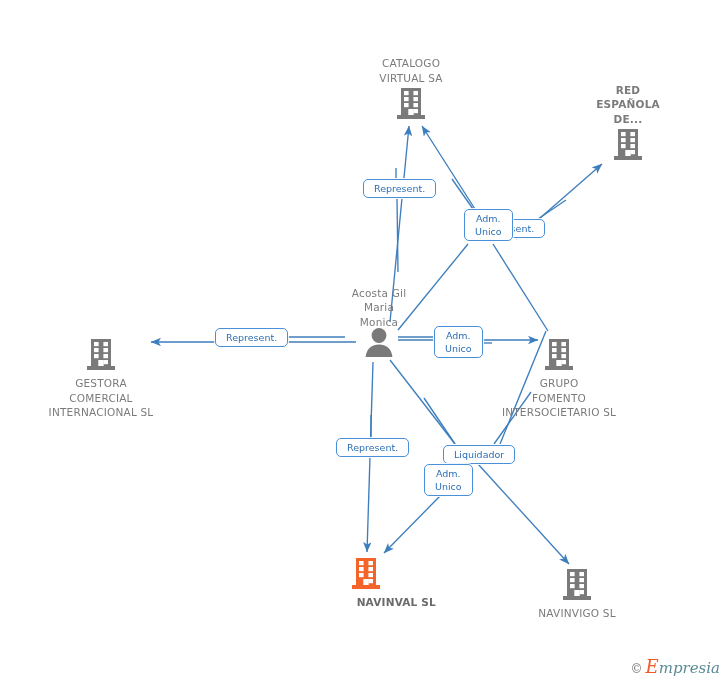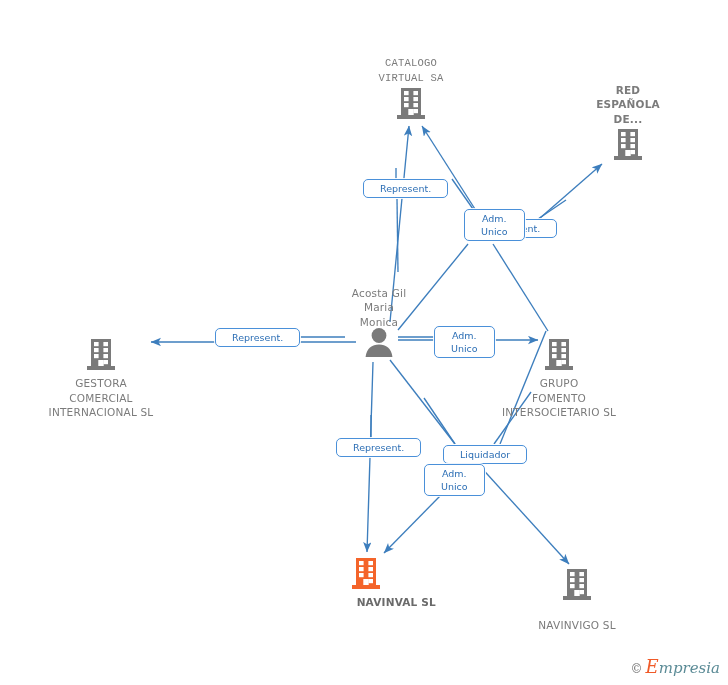--- a/index.html
+++ b/index.html
@@ -12,21 +12,21 @@
   .node-label{
     position:absolute;width:140px;left:50%;margin-left:-70px;
     font-size:10.5px;line-height:14.5px;color:#7b7b7b;
     letter-spacing:0.2px;white-space:pre-line;
   }
   .node-label.bold{color:#6a6a6a;font-weight:bold;}
   .node-icon{position:absolute;left:50%;margin-left:-16px;width:32px;height:34px;}
   .edge-label{
     position:absolute;background:#ffffff;border:1px solid #4a90d9;
     border-radius:5px;color:#2d6fb5;font-size:9.5px;line-height:13px;
-    padding:2px 16px;white-space:pre-line;text-align:center;
+    padding:2px 10px;white-space:pre-line;text-align:center;
     box-shadow:0 0 0 1px rgba(255,255,255,0.9);
   }
   .watermark{
     position:absolute;right:8px;bottom:8px;
     font-size:15px;font-style:italic;color:#5b8b96;
     font-family:"DejaVu Serif","Liberation Serif",serif;
   }
   .watermark .cmark{font-size:12px;font-style:normal;color:#6f6f6f;margin-right:3px;}
   .watermark .e{color:#f05a28;font-size:18px;}
 </style>
@@ -71,21 +71,21 @@
     <path d="M473,209 L452,179"></path>
     <path d="M538,219 L566,200"></path>
     <path d="M468,244 L398,330"></path>
     <path d="M493,244 L548,331"></path>
     <path d="M390,360 L455,444"></path>
     <path d="M446,463 L446,455"></path>
   </g>
 </svg>
 
 <div class="node" style="left:411px;top:103px;width:0;height:0;">
-  <div class="node-label" style="bottom:18px;font-family:Liberation Mono, monospace;">CATALOGO
+  <div class="node-label" style="bottom:18px;">CATALOGO
 VIRTUAL SA</div>
   <div class="node-icon" style="top:-17px;">
     <svg viewBox="0 0 32 34" width="32" height="34">
         <g fill="#7a7a7a">
       <rect x="6" y="2" width="20" height="27"></rect>
       <rect x="2" y="29" width="28" height="4"></rect>
     </g>
         <g fill="#ffffff">
       <rect x="9" y="5" width="4.6" height="4.2"></rect>
           <rect x="18.4" y="5" width="4.6" height="4.2"></rect>
@@ -220,21 +220,21 @@
           <rect x="18.4" y="5" width="4.6" height="4.2"></rect>
       <rect x="9" y="11" width="4.6" height="4.2"></rect>
           <rect x="18.4" y="11" width="4.6" height="4.2"></rect>
       <rect x="9" y="17" width="4.6" height="4.2"></rect>
           <rect x="18.4" y="17" width="4.6" height="4.2"></rect>
       <rect x="13.3" y="23" width="5.4" height="6"></rect>
       <rect x="18.4" y="23" width="4.6" height="4.2"></rect>
     </g>
       </svg>
   </div>
-  <div class="node-label" style="top:22px;margin-top:12px;">NAVINVIGO SL</div>
+  <div class="node-label" style="top:22px;">NAVINVIGO SL</div>
 </div>
 
 <div class="edge-label" style="left:363px;top:179px;">Represent.</div>
 
 <div class="edge-label" style="left:472px;top:219px;">Represent.</div>
 
 <div class="edge-label" style="left:464px;top:209px;">Adm.
 Unico</div>
 
 <div class="edge-label" style="left:215px;top:328px;">Represent.</div>

